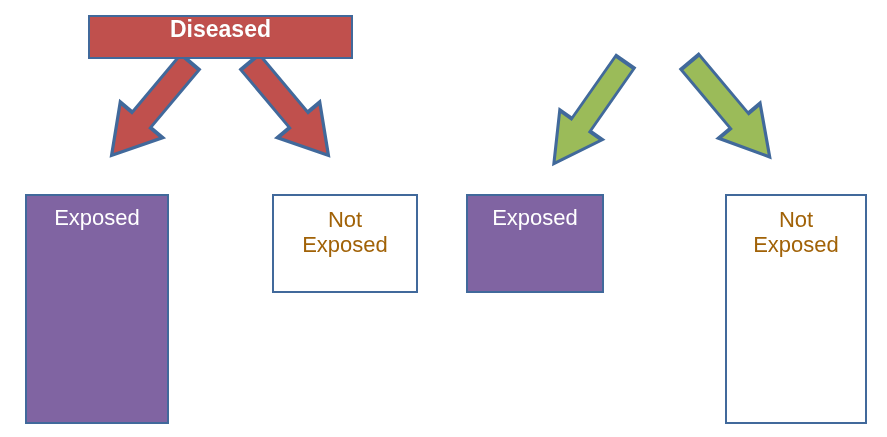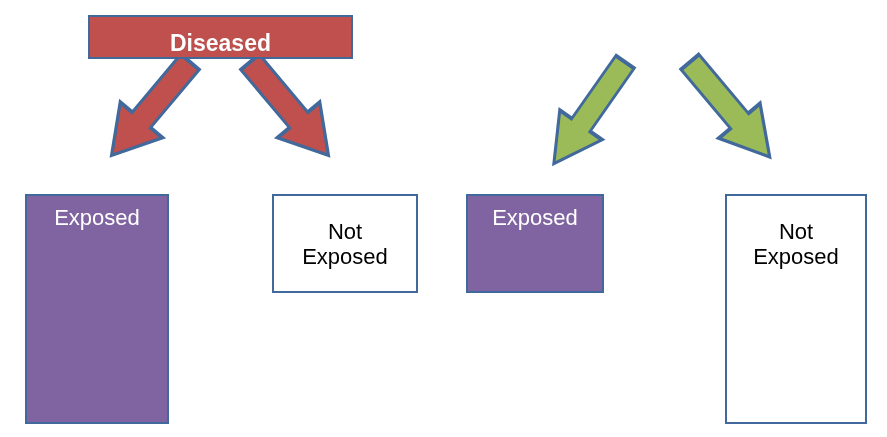--- a/index.html
+++ b/index.html
@@ -18,21 +18,21 @@
     overflow: hidden;
   }
   .node {
     position: absolute;
     box-sizing: border-box;
     border: 2px solid #41699B;
     display: flex;
     justify-content: center;
   }
   .node.header {
-    align-items: flex-end;
+    align-items: flex-start;
   }
   .node.leaf {
     align-items: flex-start;
   }
   .node-label {
     font-size: 22px;
     line-height: 1.12;
     text-align: center;
     white-space: pre-line;
     user-select: none;
@@ -41,22 +41,22 @@
     font-weight: bold;
     font-size: 23px;
     color: #ffffff;
     text-shadow: 0 0 1px rgba(0,0,0,0.18);
   }
   .leaf.filled .node-label {
     color: #ffffff;
     padding-top: 10px;
   }
   .leaf.hollow .node-label {
-    color: #000000;
-    padding-top: 24px;
+    color: #a16207;
+    padding-top: 12px;
   }
   .arrow-layer {
     position: absolute;
     left: 0;
     top: 0;
     width: 887px;
     height: 437px;
     pointer-events: none;
   }
 </style>

